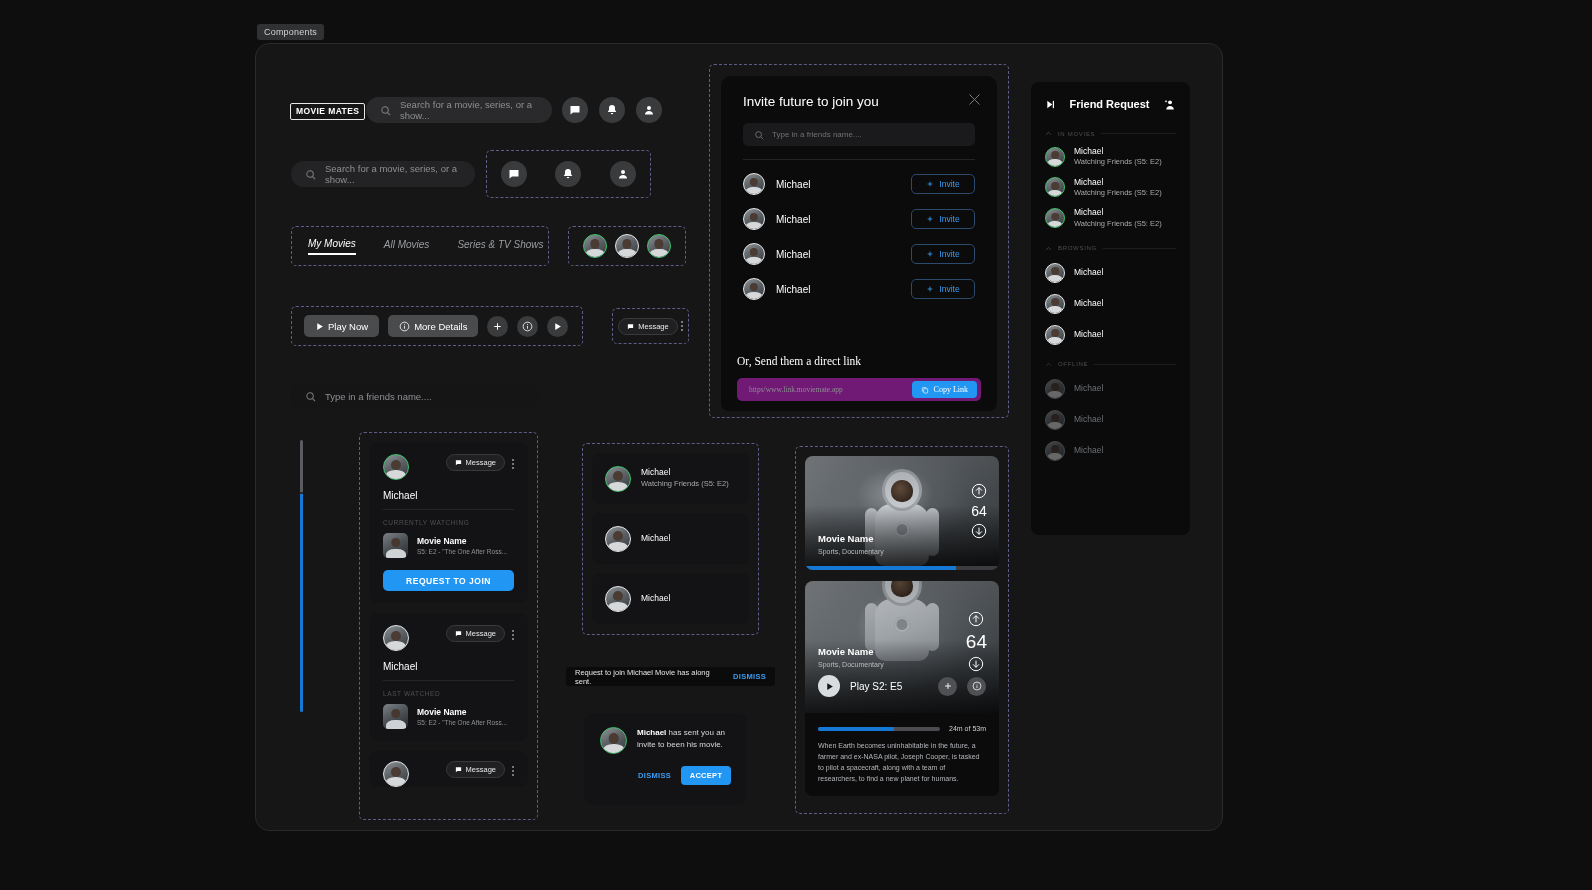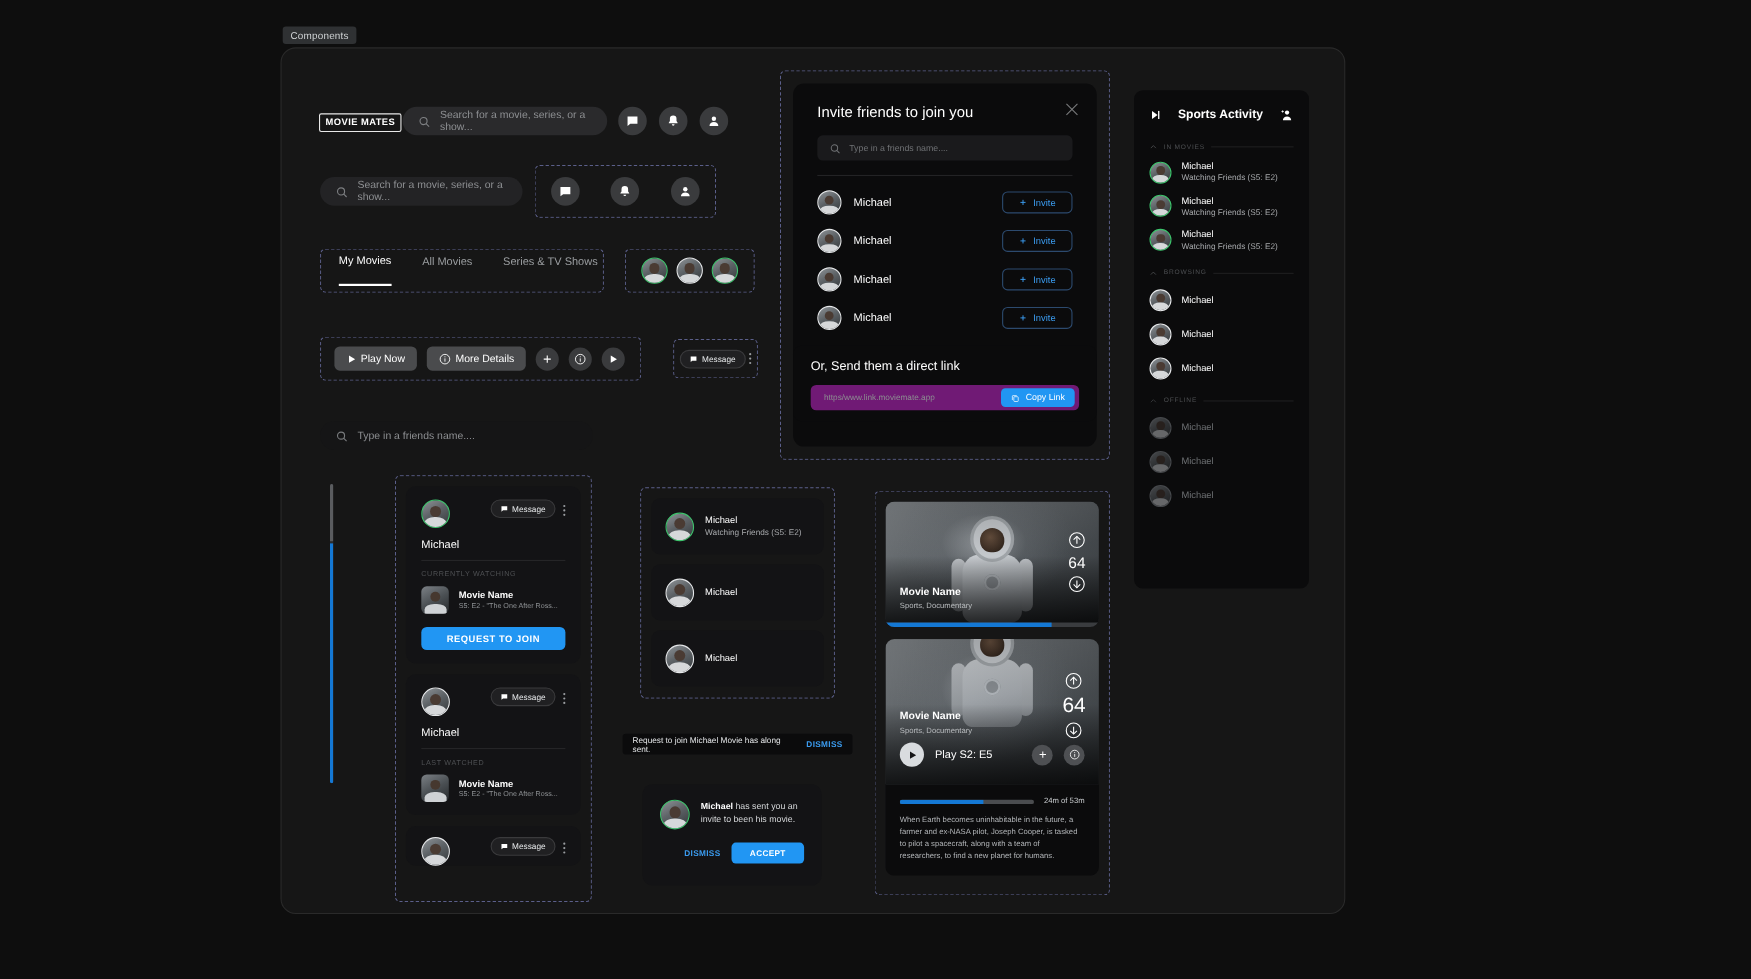--- a/index.html
+++ b/index.html
@@ -59,21 +59,21 @@
     position: absolute; left: 486px; top: 150px; width: 165px; height: 48px;
     display: flex; align-items: center; justify-content: space-around;
   }
   .g-ic { width: 26px; height: 26px; }
 
   
   .tabs-box {
     position: absolute; left: 291px; top: 226px; width: 258px; height: 40px;
     display: flex; align-items: center; padding: 0 16px; gap: 28px;
   }
-  .tab { color: #9b9ea1; font-size: 10px; padding-bottom: 15px; white-space: nowrap; }
+  .tab { color: #9b9ea1; font-size: 10px; padding-bottom: 4px; white-space: nowrap; font-style: italic; }
   .tab.active { color: #fff; border-bottom: 2px solid #fff; }
 
   .avatars-box {
     position: absolute; left: 568px; top: 226px; width: 118px; height: 40px;
     display: flex; align-items: center; justify-content: center; gap: 8px;
   }
 
   
   .av {
     border-radius: 50%; background: linear-gradient(150deg,#8e9397 0%,#5d6266 45%,#34383b 100%);
@@ -142,22 +142,22 @@
     display: flex; align-items: center; margin-top: 13px;
   }
   .invite-name { color: #fff; font-size: 10px; margin-left: 11px; flex: 1; }
   .invite-btn {
     border: 1px solid #2c4a6e; border-radius: 5px; color: #3b9cf0;
     font-size: 8.5px; height: 20px; width: 64px;
     display: flex; align-items: center; justify-content: center; gap: 5px;
   }
 
   .link-card {
-    position: absolute; left: 721px; top: 314px; width: 276px; height: 69px;
-    background: #0b0b0c; border-radius: 8px; padding: 13px 16px;
+    position: absolute; left: 721px; top: 342px; width: 276px; height: 69px;
+    background: #0b0b0c; border-radius: 8px; padding: 13px 16px; font-family: Liberation Serif, serif;
   }
   .link-title { color: #fff; font-size: 11.5px; font-weight: 500; }
   .link-field {
     margin-top: 11px; height: 23px; background: #701a75; border-radius: 5px;
     display: flex; align-items: center; justify-content: space-between;
     padding: 0 4px 0 12px;
   }
   .link-url { color: #8c8e91; font-size: 7.5px; }
   .copy-btn {
     background: #2196f3; color: #fff; font-size: 8px; border-radius: 4px;
@@ -244,21 +244,21 @@
     position: absolute; left: 584px; top: 713px; width: 163px; height: 92px;
     background: #131315; border-radius: 9px; padding: 14px 16px;
   }
   .ic-top { display: flex; align-items: flex-start; gap: 10px; }
   .ic-text { color: #d6d8da; font-size: 8px; line-height: 1.45; }
   .ic-text b { color: #fff; font-weight: bold; }
   .ic-actions { display: flex; align-items: center; justify-content: flex-end; gap: 10px; margin-top: 12px; }
   .ic-dismiss { color: #3b9cf0; font-size: 7.5px; font-weight: 600; letter-spacing: .3px; }
   .ic-accept {
     background: #2196f3; color: #fff; font-size: 7.5px; font-weight: 600;
-    letter-spacing: .3px; border-radius: 4px; height: 19px; width: 66px;
+    letter-spacing: .3px; border-radius: 4px; height: 19px; width: 50px;
     display: flex; align-items: center; justify-content: center;
   }
 
   
   .movie-col {
     position: absolute; left: 795px; top: 446px; width: 214px; height: 368px;
     padding: 9px;
   }
   .movie-card {
     position: relative; border-radius: 8px; overflow: hidden;
@@ -460,21 +460,21 @@
   <div class="searchbar" id="search-friends">
     <svg class="s-ic" viewBox="0 0 24 24" fill="none" stroke="#9a9da0" stroke-width="2.2">
         <circle cx="11" cy="11" r="7"></circle>
         <line x1="16.5" y1="16.5" x2="22" y2="22"></line>
       </svg>
     <span>Type in a friends name....</span>
   </div>
 
   <div class="modal-wrap dashed">
     <div class="modal">
-      <div class="modal-title">Invite friends to join you</div>
+      <div class="modal-title">Invite future to join you</div>
       <div class="modal-search">
         <svg style="width:10px;height:10px" viewBox="0 0 24 24" fill="none" stroke="#6f7174" stroke-width="2.2">
             <circle cx="11" cy="11" r="7"></circle>
             <line x1="16.5" y1="16.5" x2="22" y2="22"></line>
           </svg>
         <span>Type in a friends name....</span>
       </div>
       <div class="modal-divider"></div>
 
       <div class="invite-row">
@@ -541,21 +541,21 @@
       </div>
     </div>
   </div>
 
   <div class="fa-panel">
     <div class="fa-head">
       <svg width="11" height="11" viewBox="0 0 24 24" fill="#fff">
           <path d="M5 4l11 8-11 8z"></path>
           <rect x="17" y="4" width="2.6" height="16"></rect>
         </svg>
-      <span class="fa-title">Sports Activity</span>
+      <span class="fa-title">Friend Request</span>
       <svg width="13" height="13" viewBox="0 0 24 24" fill="#fff">
           <circle cx="13" cy="8" r="3.6"></circle>
           <path d="M6 21c0-4 3.2-6.4 7-6.4s7 2.4 7 6.4z"></path>
           <path d="M3.6 6.2h4M5.6 4.2v4" stroke="#fff" stroke-width="1.3"></path>
         </svg>
     </div>
 
     <div class="fa-section">
       <svg width="7" height="7" viewBox="0 0 24 24" fill="none" stroke="#4d4f52" stroke-width="2.6">
           <polyline points="4,16 12,8 20,16"></polyline>

